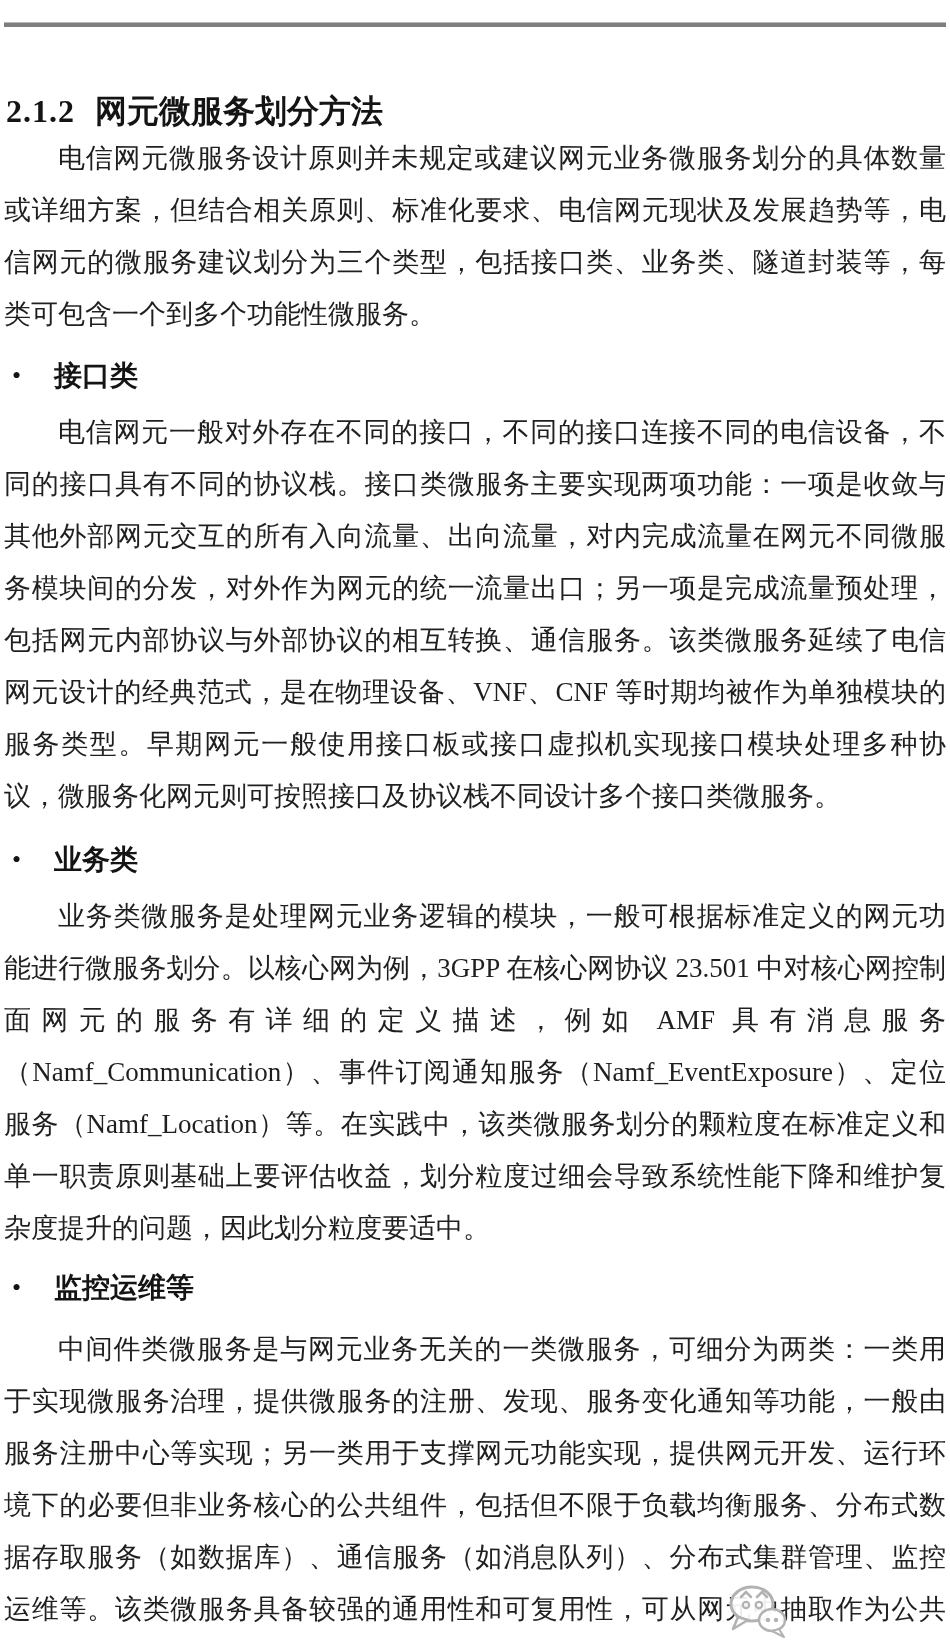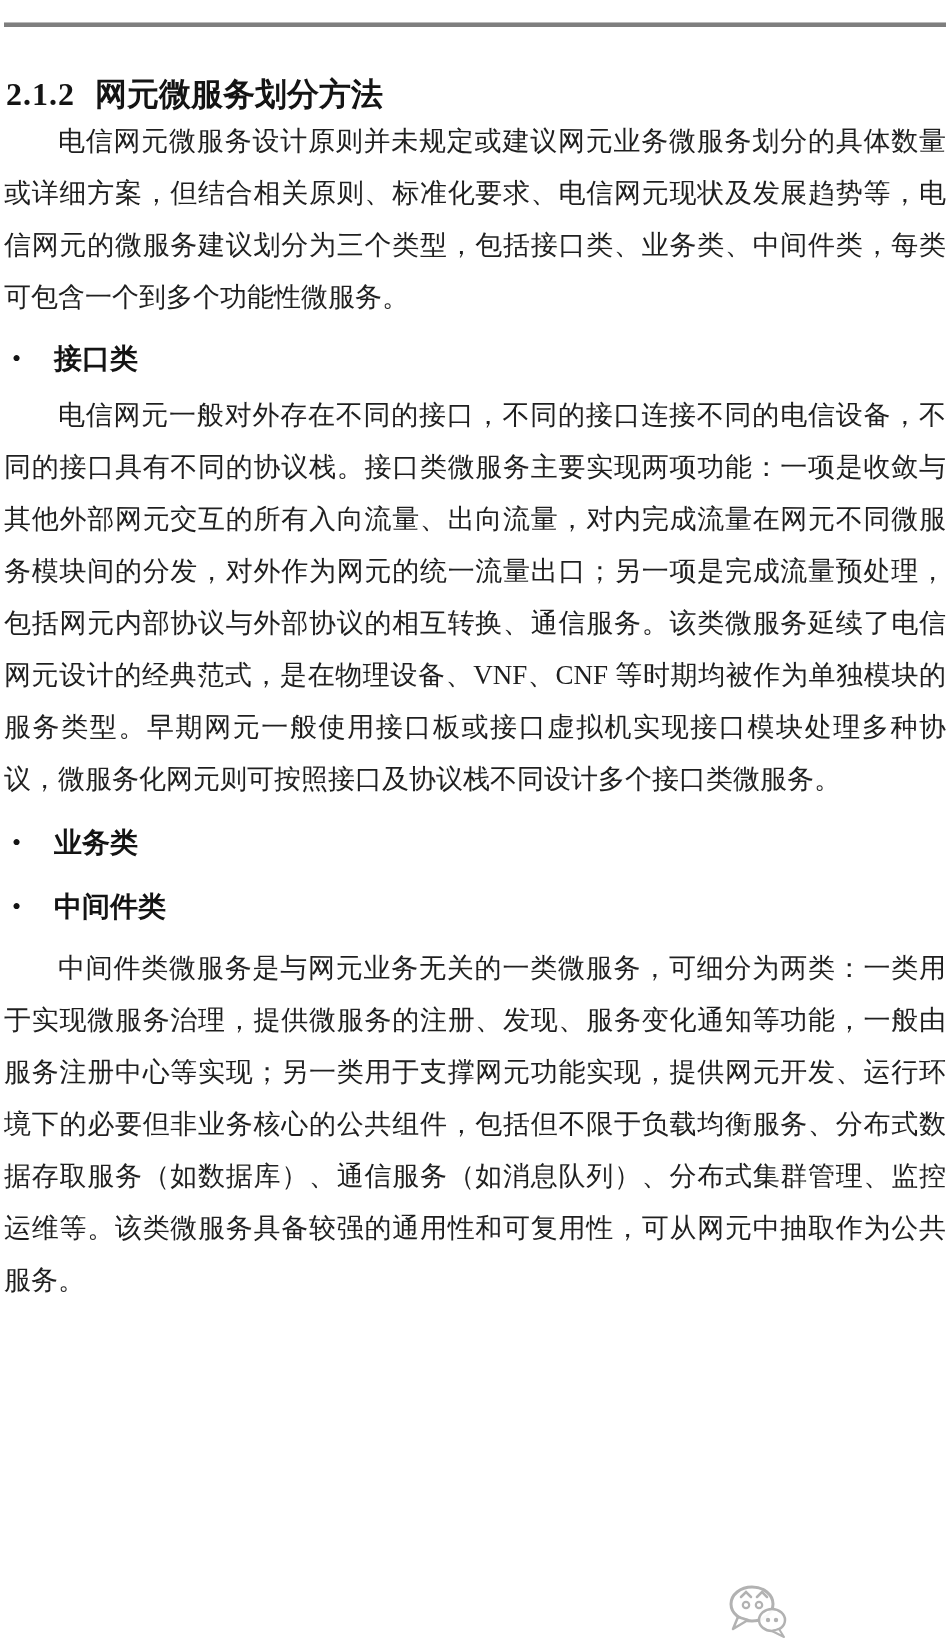--- a/index.html
+++ b/index.html
@@ -17,21 +17,21 @@
     z-index: 1;
     padding: 0 4px;
   }
   .top-rule {
     margin-top: 22px;
     height: 4px;
     background: #7e7e7e;
     border-top: 1px solid #b9b9b9;
   }
   .heading {
-    margin: 46px 0 0 2px;
+    margin: 63px 0 0 2px;
     font-size: 32px;
     line-height: 42px;
     font-weight: bold;
     color: #141414;
     font-family: "Liberation Sans", "DejaVu Sans", sans-serif;
   }
   .heading .num {
     font-family: "Liberation Serif", "DejaVu Serif", serif;
     margin-right: 20px;
     letter-spacing: 1px;
@@ -86,36 +86,37 @@
 <body>
 
 <div class="page">
 
   <div class="top-rule"></div>
 
   <h1 class="heading">
     <span class="num">2.1.2</span><span>网元微服务划分方法</span>
   </h1>
 
-  <p class="body-par intro">电信网元微服务设计原则并未规定或建议网元业务微服务划分的具体数量或详细方案，但结合相关原则、标准化要求、电信网元现状及发展趋势等，电信网元的微服务建议划分为三个类型，包括接口类、业务类、中间件类，每类可包含一个到多个功能性微服务。</p>
+  <p class="body-par intro">电信网元微服务设计原则并未规定或建议网元业务微服务划分的具体数量或详细方案，但结合相关原则、标准化要求、电信网元现状及发展趋势等，电信网元的微服务建议划分为三个类型，包括接口类、业务类、隧道封装等，每类可包含一个到多个功能性微服务。</p>
 
   <div class="bullet-row" style="margin-top:10px;">
     <span class="bullet-dot">•</span>
     <span class="bullet-label">接口类</span>
   </div>
   <p class="body-par">电信网元一般对外存在不同的接口，不同的接口连接不同的电信设备，不同的接口具有不同的协议栈。接口类微服务主要实现两项功能：一项是收敛与其他外部网元交互的所有入向流量、出向流量，对内完成流量在网元不同微服务模块间的分发，对外作为网元的统一流量出口；另一项是完成流量预处理，包括网元内部协议与外部协议的相互转换、通信服务。该类微服务延续了电信网元设计的经典范式，是在物理设备、VNF、CNF 等时期均被作为单独模块的服务类型。早期网元一般使用接口板或接口虚拟机实现接口模块处理多种协议，微服务化网元则可按照接口及协议栈不同设计多个接口类微服务。</p>
 
   <div class="bullet-row" style="margin-top:12px;">
     <span class="bullet-dot">•</span>
     <span class="bullet-label">业务类</span>
   </div>
+  <p class="body-par">业务类微服务是处理网元业务逻辑的模块，一般可根据标准定义的网元功能进行微服务划分。以核心网为例，3GPP 在核心网协议 23.501 中对核心网控制面网元的服务有详细的定义描述，例如 AMF 具有消息服务（Namf_Communication）、事件订阅通知服务（Namf_EventExposure）、定位服务（Namf_Location）等。在实践中，该类微服务划分的颗粒度在标准定义和单一职责原则基础上要评估收益，划分粒度过细会导致系统性能下降和维护复杂度提升的问题，因此划分粒度要适中。</p>
 
   <div class="bullet-row" style="margin-top:8px;">
     <span class="bullet-dot">•</span>
-    <span class="bullet-label">中间件类</span>
+    <span class="bullet-label">监控运维等</span>
   </div>
   <p class="body-par" style="margin-top:5px;">中间件类微服务是与网元业务无关的一类微服务，可细分为两类：一类用于实现微服务治理，提供微服务的注册、发现、服务变化通知等功能，一般由服务注册中心等实现；另一类用于支撑网元功能实现，提供网元开发、运行环境下的必要但非业务核心的公共组件，包括但不限于负载均衡服务、分布式数据存取服务（如数据库）、通信服务（如消息队列）、分布式集群管理、监控运维等。该类微服务具备较强的通用性和可复用性，可从网元中抽取作为公共服务。</p>
 
 </div>
 
 <div class="watermark">
   <span>
     <svg width="68" height="56" viewBox="0 0 68 56">
 
       <ellipse cx="28" cy="22" rx="21" ry="17" fill="rgba(255,255,255,0.92)" stroke="#b2b2b2" stroke-width="3"></ellipse>

